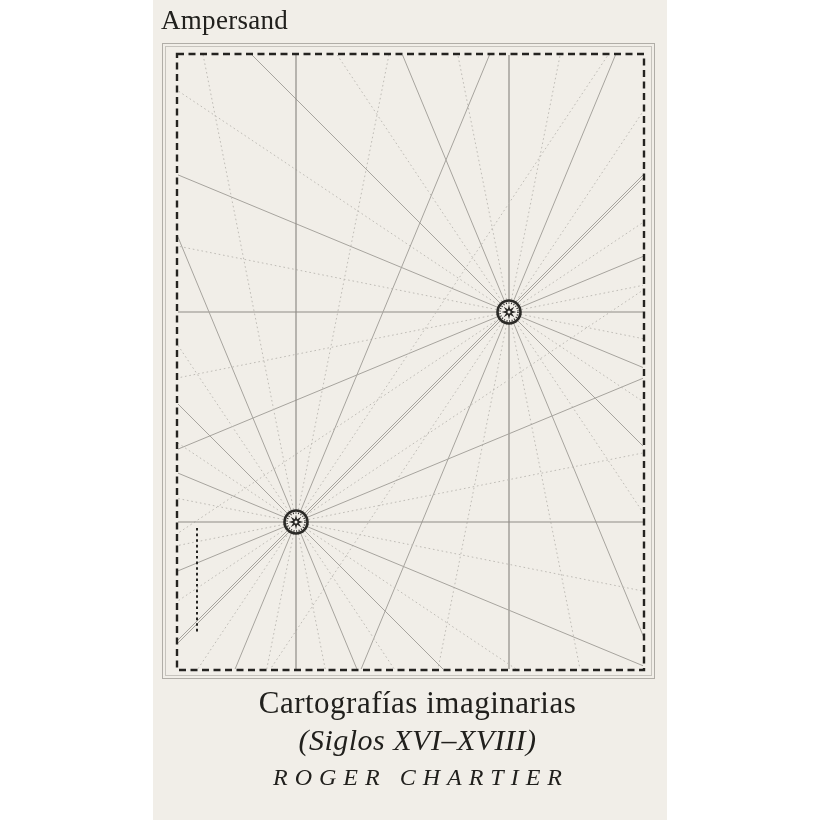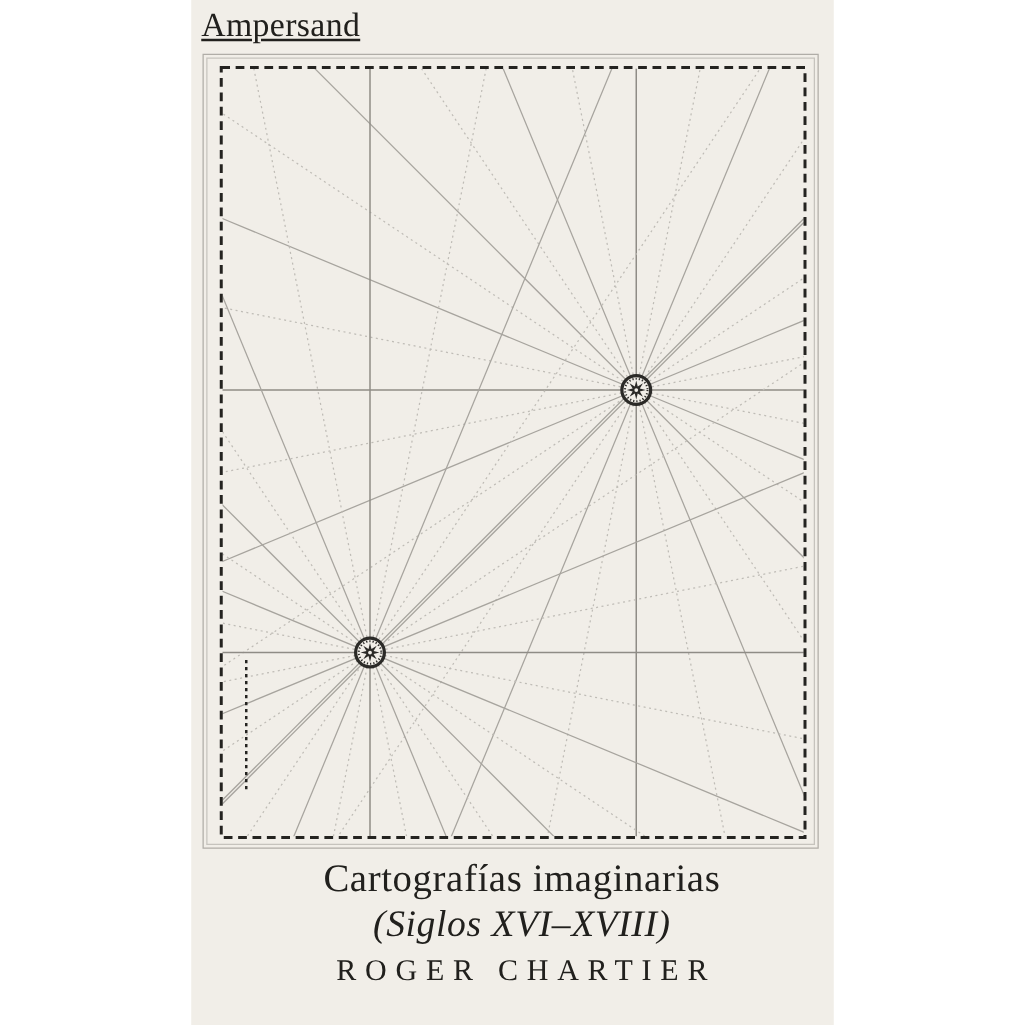--- a/index.html
+++ b/index.html
@@ -32,29 +32,29 @@
   .book-title{
     font-size:31px;line-height:38px;font-weight:normal;margin:0;
     letter-spacing:0.5px;
   }
   .book-subtitle{
     font-size:30px;line-height:36px;font-style:italic;margin:0;
     letter-spacing:0.5px;
   }
   .book-author{
     font-size:24px;line-height:30px;margin:4px 0 0 0;
-    letter-spacing:7px;text-indent:7px;
+    letter-spacing:7px;text-indent:7px;font-style:italic;
   }
 </style>
 </head>
 <body style="background: rgb(255, 255, 255);">
 
 <div class="cover" style="background: rgb(241, 238, 232);">
 
-  <div class="publisher" style="color: rgb(33, 32, 29); text-decoration: underline;">Ampersand</div>
+  <div class="publisher" style="color: rgb(33, 32, 29);">Ampersand</div>
 
   <div class="map-panel">
     <svg id="rhumb-svg" width="493" height="636" viewBox="0 0 493 636">
       <defs>
         <clipPath id="map-clip">
           <rect x="15" y="11" width="465" height="614"></rect>
         </clipPath>
       </defs>
 
       <g id="rhumb-lines" clip-path="url(#map-clip)">

